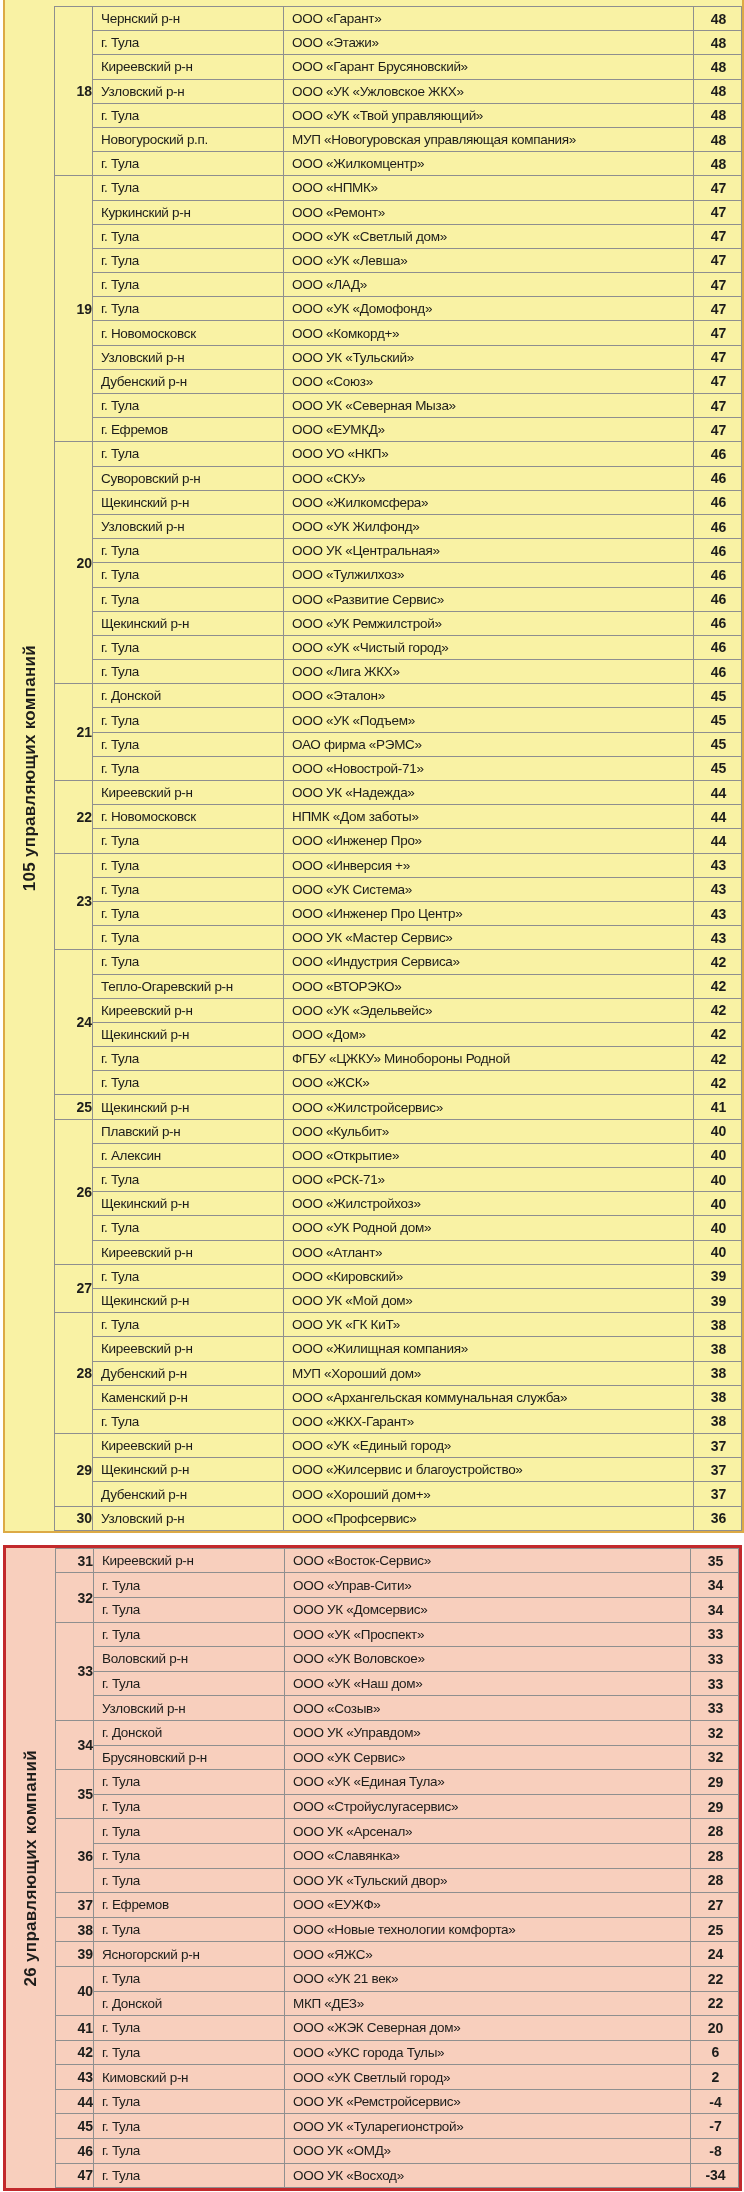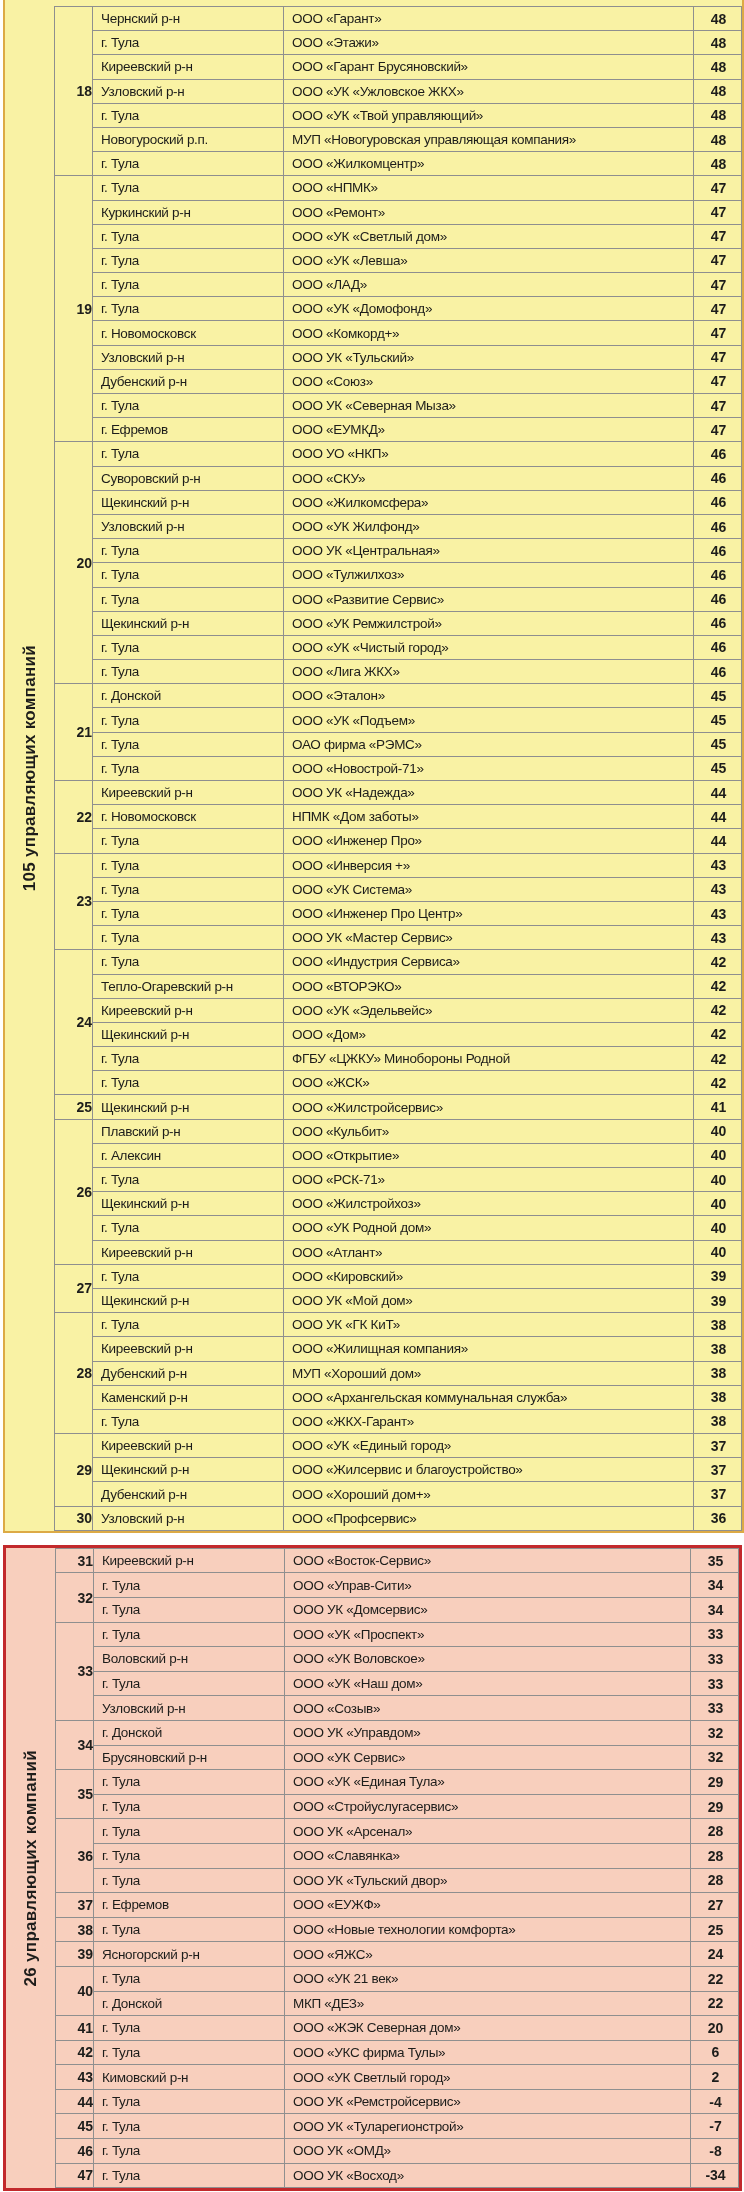--- a/index.html
+++ b/index.html
@@ -546,21 +546,21 @@
           </tr>
           <tr>
             <td class="rank" rowspan="1">41</td>
             <td class="district">г. Тула</td>
             <td class="company">ООО «ЖЭК Северная дом»</td>
             <td class="score">20</td>
           </tr>
           <tr>
             <td class="rank" rowspan="1">42</td>
             <td class="district">г. Тула</td>
-            <td class="company">ООО «УКС фирма Тулы»</td>
+            <td class="company">ООО «УКС города Тулы»</td>
             <td class="score">6</td>
           </tr>
           <tr>
             <td class="rank" rowspan="1">43</td>
             <td class="district">Кимовский р-н</td>
             <td class="company">ООО «УК Светлый город»</td>
             <td class="score">2</td>
           </tr>
           <tr>
             <td class="rank" rowspan="1">44</td>

